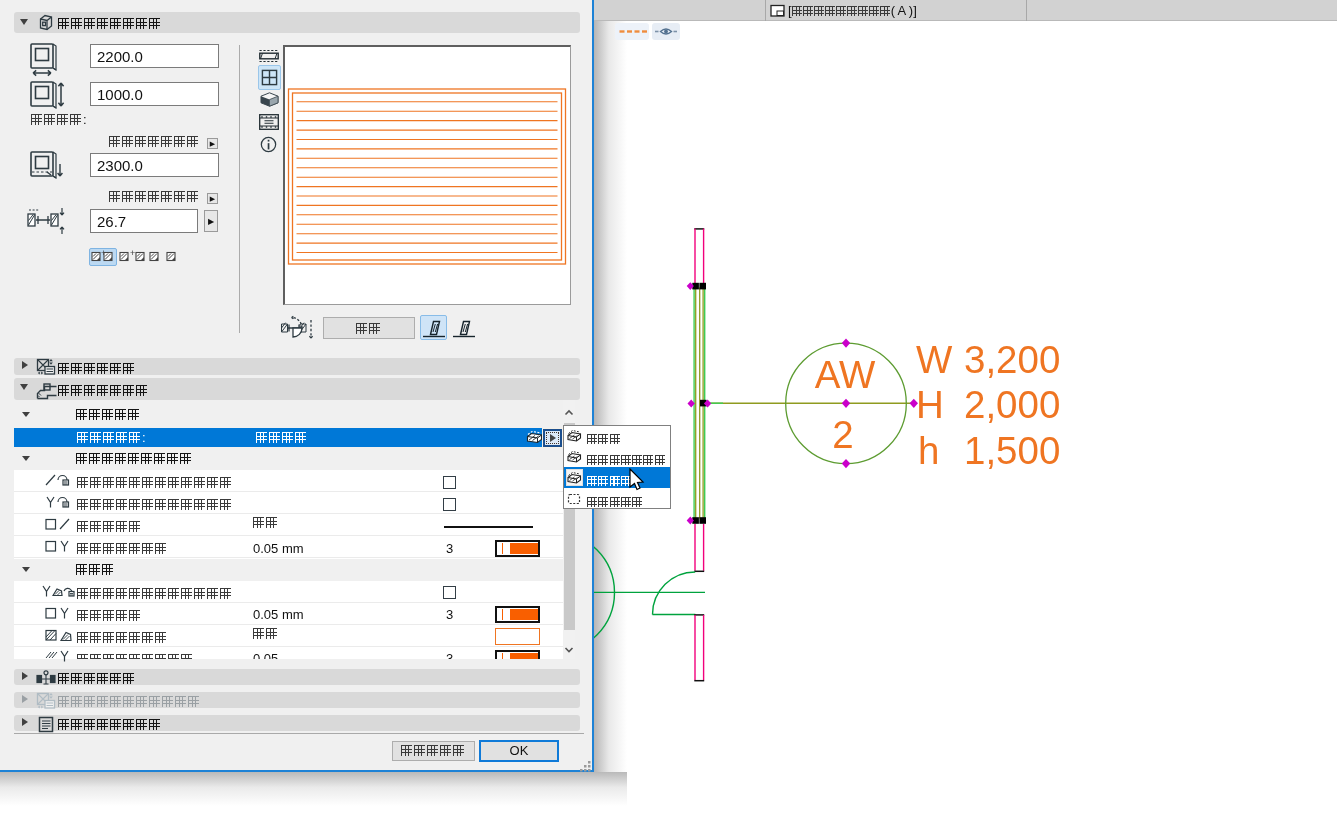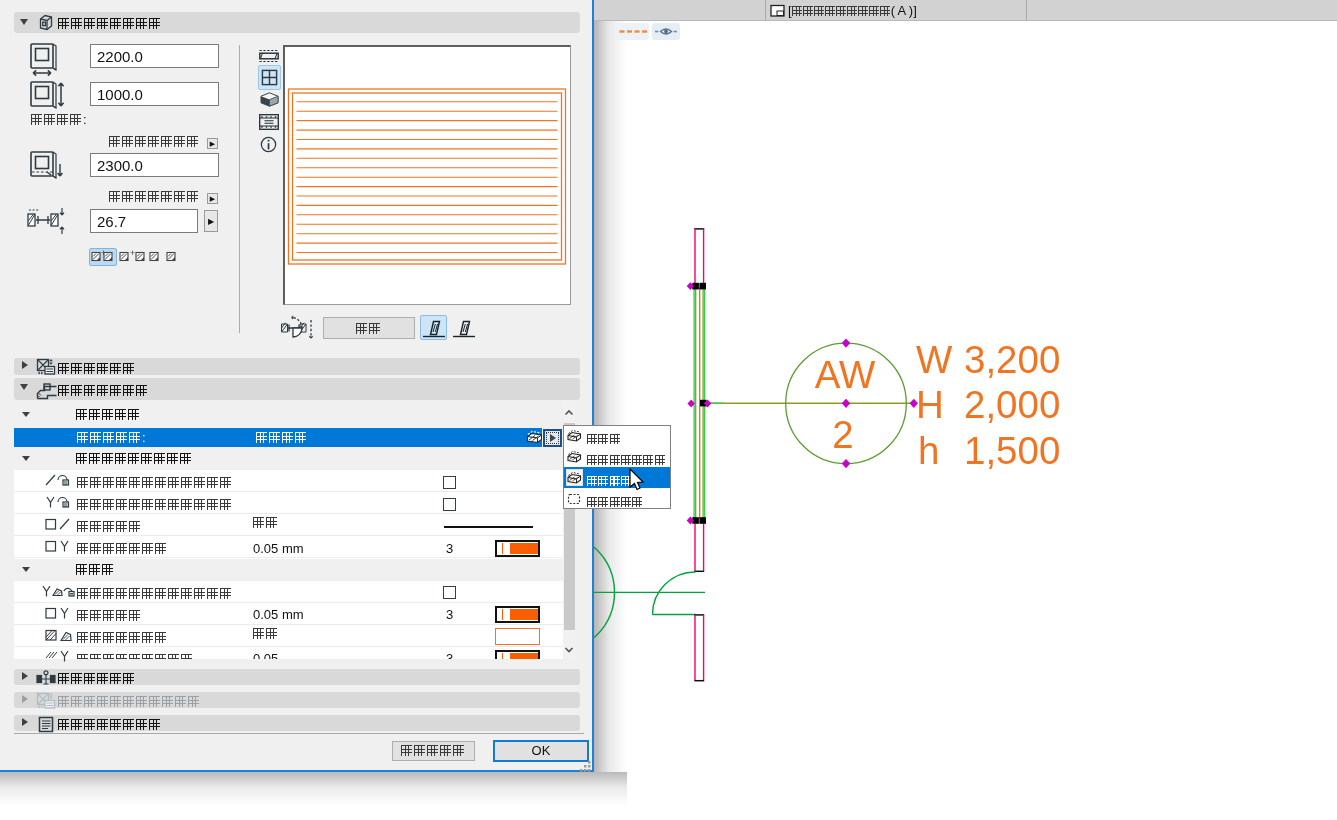--- a/index.html
+++ b/index.html
@@ -480,21 +480,21 @@
 <path d="M1.5 3 L5 6.5 L8.5 3" fill="none" stroke="#555" stroke-width="1.6"></path>
   </svg>
 <div class="abs" style="left:14px;top:732.5px;width:570px;height:1px;background:#a9a9a9"></div>
 <div class="btn" style="left:392px;top:740.5px;width:83px;height:20px">
     <b class="j"></b>
     <b class="j"></b>
     <b class="j"></b>
     <b class="j"></b>
     <b class="j"></b>
   </div>
-<div class="btn" style="left:493px;top:739.5px;width:96px;height:22px;border:2.5px solid #0f7ad8">OK</div>
+<div class="btn" style="left:479px;top:739.5px;width:80px;height:22px;border:2.5px solid #0f7ad8">OK</div>
 <svg class="abs" style="left:579px;top:760px" width="12" height="12" viewBox="0 0 12 12">
     <rect x="9" y="1" width="2.5" height="2.5" fill="#9a9a9a"></rect>
     <rect x="9" y="5" width="2.5" height="2.5" fill="#9a9a9a"></rect>
     <rect x="5" y="5" width="2.5" height="2.5" fill="#9a9a9a"></rect>
     <rect x="9" y="9" width="2.5" height="2.5" fill="#9a9a9a"></rect>
     <rect x="5" y="9" width="2.5" height="2.5" fill="#9a9a9a"></rect>
     <rect x="1" y="9" width="2.5" height="2.5" fill="#9a9a9a"></rect>
   </svg>
 <div class="abs" style="left:563px;top:425px;width:108px;height:84px;background:#fff;border:1px solid #808080;z-index:30"></div>
 <div class="abs" style="left:564px;top:467px;width:106px;height:21px;background:#0078d7;z-index:31"></div>

